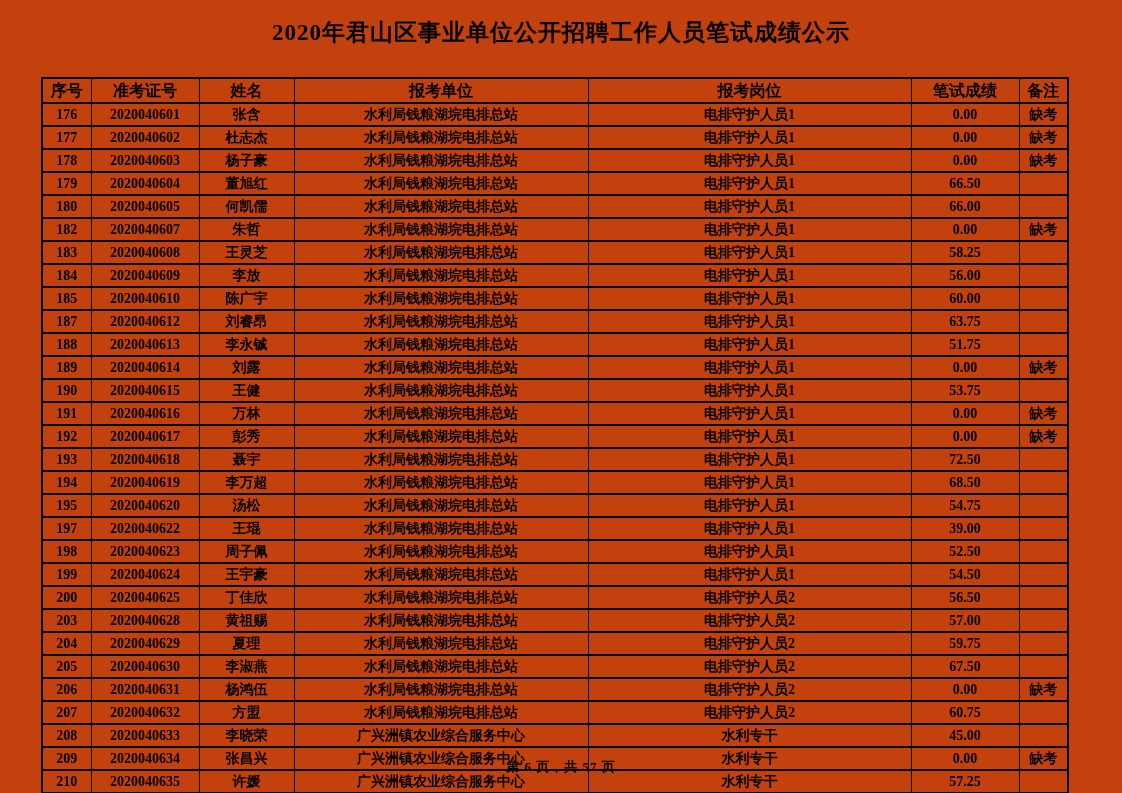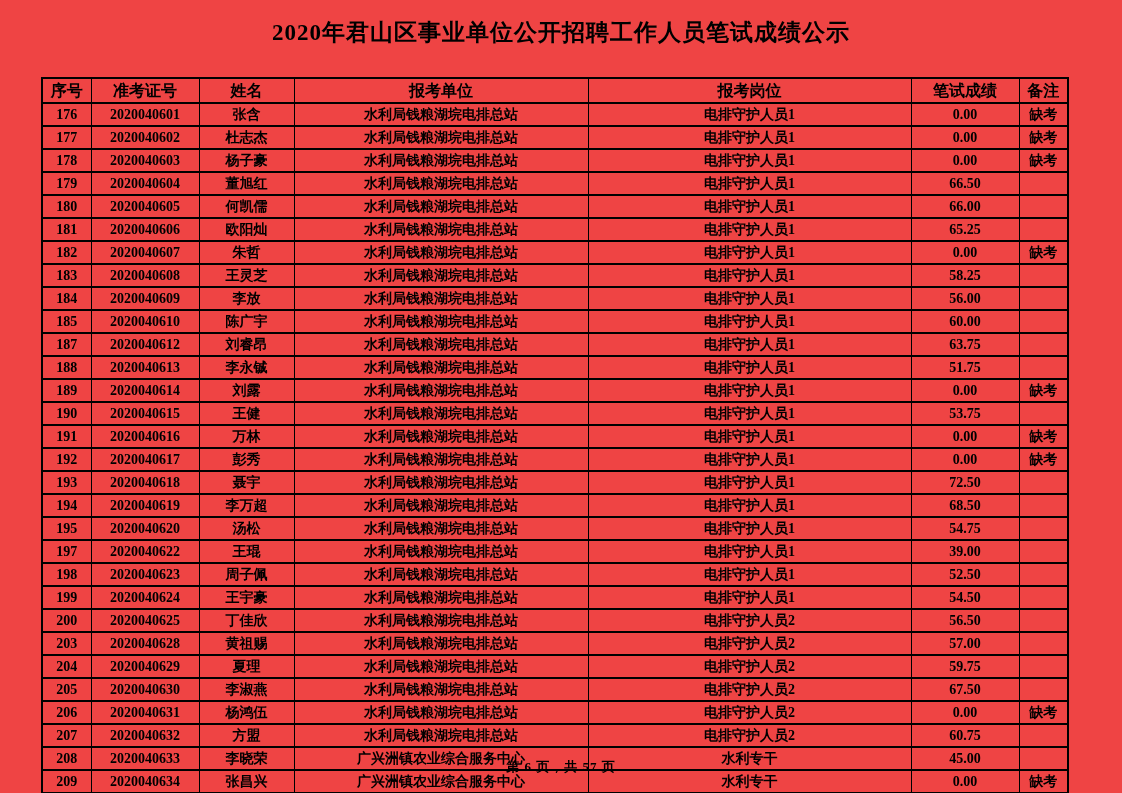--- a/index.html
+++ b/index.html
@@ -4,21 +4,21 @@
 <style>
   html, body {
     margin: 0;
     padding: 0;
     background: #ffffff;
   }
   .page {
     position: relative;
     width: 1122px;
     height: 793px;
-    background: #ef4444;
+    background: #c2410c;
     font-family: "Liberation Serif", "DejaVu Serif", serif;
     color: #000000;
     overflow: hidden;
   }
   .doc-title {
     position: absolute;
     top: 17px;
     left: 0;
     width: 100%;
     text-align: center;
@@ -139,29 +139,20 @@
         <tr>
           <td>180</td>
           <td>2020040605</td>
           <td>何凯儒</td>
           <td>水利局钱粮湖垸电排总站</td>
           <td>电排守护人员1</td>
           <td>66.00</td>
           <td></td>
         </tr>
         <tr>
-          <td>181</td>
-          <td>2020040606</td>
-          <td>欧阳灿</td>
-          <td>水利局钱粮湖垸电排总站</td>
-          <td>电排守护人员1</td>
-          <td>65.25</td>
-          <td></td>
-        </tr>
-        <tr>
           <td>182</td>
           <td>2020040607</td>
           <td>朱哲</td>
           <td>水利局钱粮湖垸电排总站</td>
           <td>电排守护人员1</td>
           <td>0.00</td>
           <td>缺考</td>
         </tr>
         <tr>
           <td>183</td>

